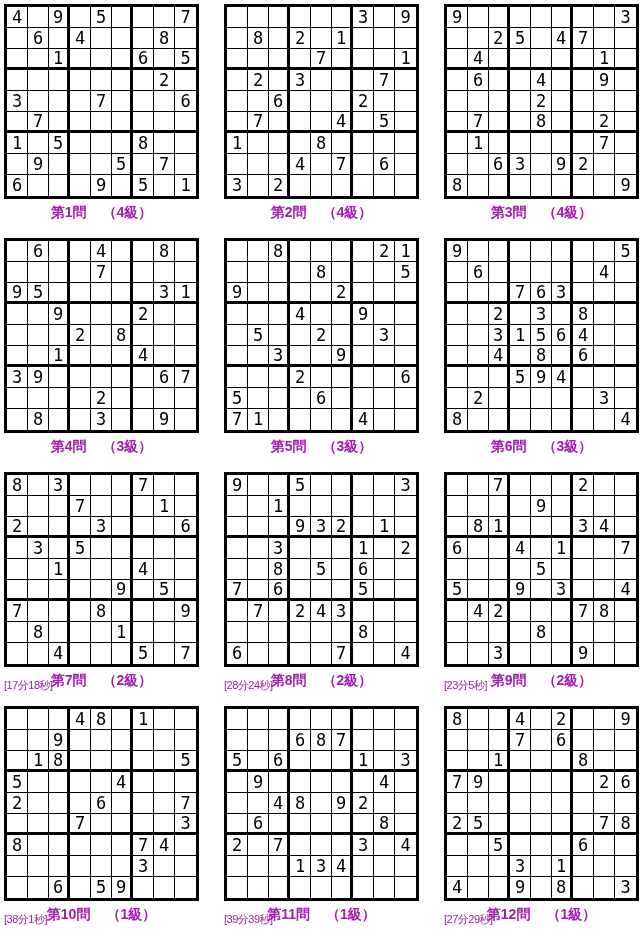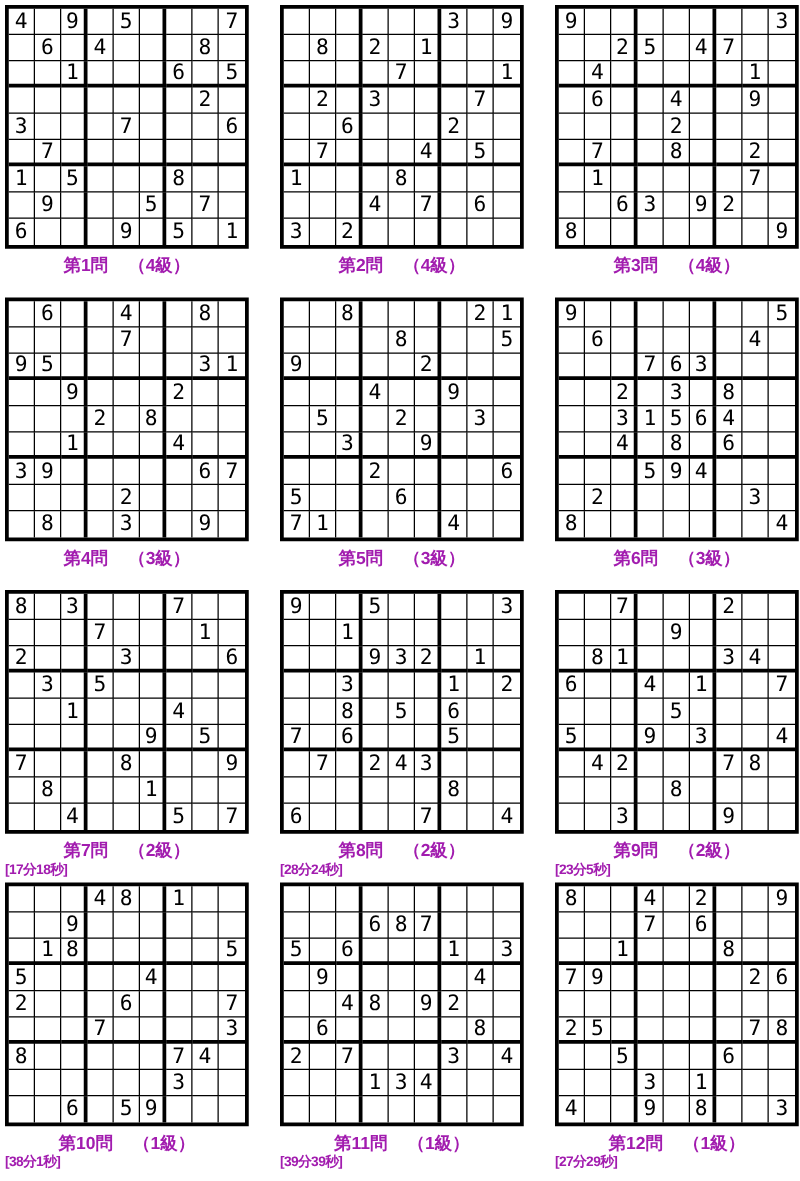--- a/index.html
+++ b/index.html
@@ -58,23 +58,23 @@
     justify-content: center;
     gap: 16px;
     font-weight: bold;
     font-size: 14px;
     color: #a21caf;
     white-space: nowrap;
   }
   .time {
     position: absolute;
     left: 0;
-    top: 18px;
+    top: 8px;
     font-size: 11px;
-    font-weight: bold;
+    font-weight: normal;
     letter-spacing: -0.5px;
   }
   .time:empty { display: none; }
 </style>
 </head>
 <body>
 
 <div class="page">
   <div class="puzzles" id="puzzles">
   <div class="puzzle">

